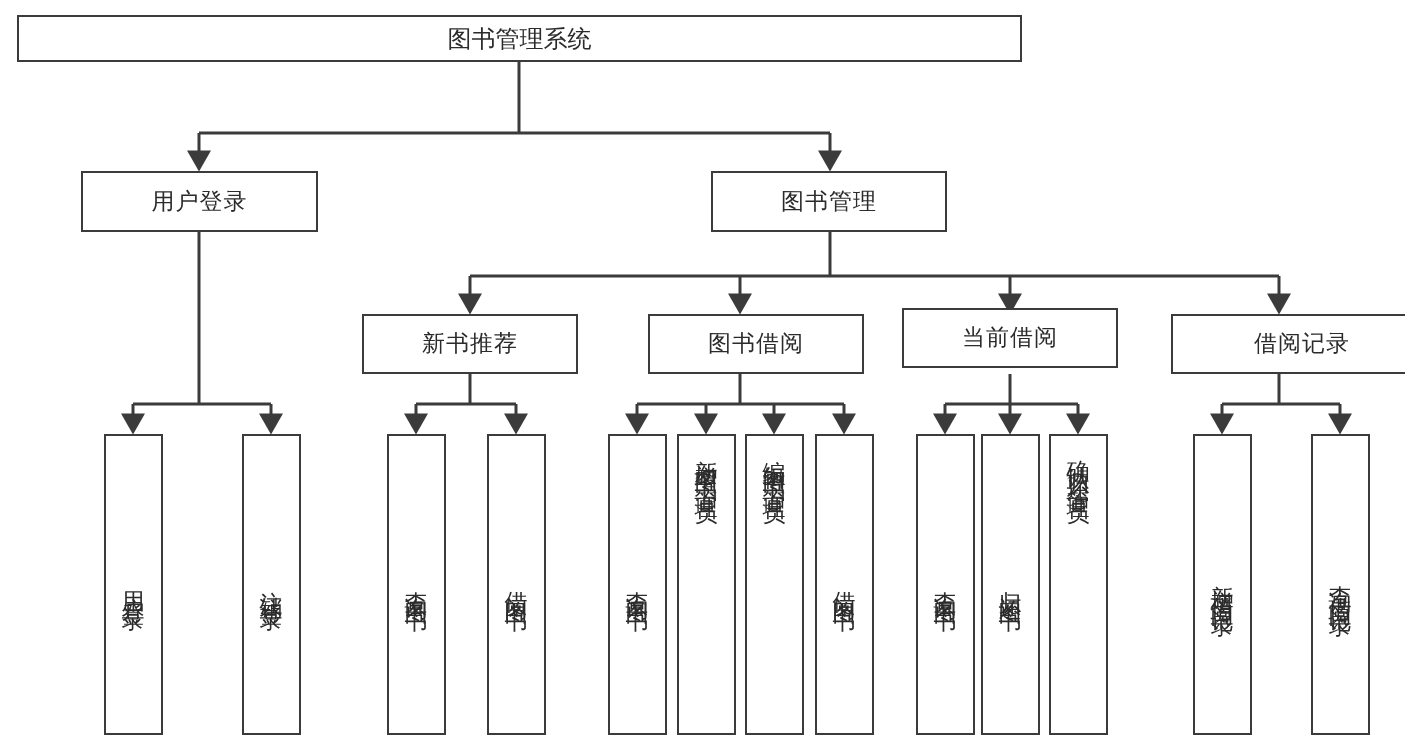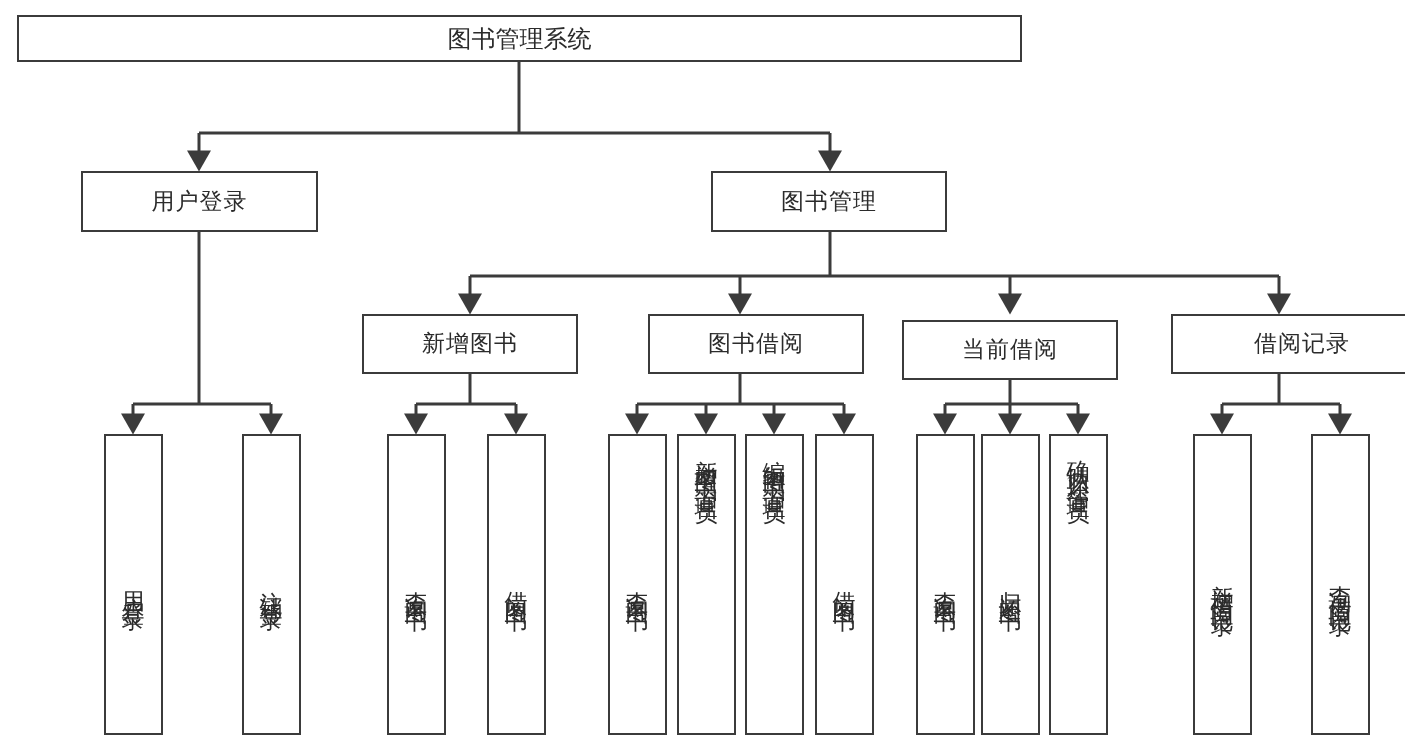--- a/index.html
+++ b/index.html
@@ -139,26 +139,26 @@
   </div>
 
   <div class="node horiz" style="left:81px; top:171px; width:237px; height:61px;">
     <span>用户登录</span>
   </div>
   <div class="node horiz" style="left:711px; top:171px; width:236px; height:61px;">
     <span>图书管理</span>
   </div>
 
   <div class="node horiz" style="left:362px; top:314px; width:216px; height:60px;">
-    <span>新增图书</span>
+    <span>新书推荐</span>
   </div>
   <div class="node horiz" style="left:632px; top:314px; width:216px; height:60px;margin-left:16px;">
     <span>图书借阅</span>
   </div>
-  <div class="node horiz" style="left:902px; top:320px; width:216px; height:60px;">
+  <div class="node horiz" style="left:902px; top:308px; width:216px; height:60px;">
     <span>当前借阅</span>
   </div>
   <div class="node horiz" style="left:1171px; top:314px; width:262px; height:60px;">
     <span>借阅记录</span>
   </div>
 
   <div class="leaf center" style="left:104px; top:434px; width:59px; height:301px;">
     <span class="vtext">用户登录</span>
   </div>
   <div class="leaf center" style="left:242px; top:434px; width:59px; height:301px;">

